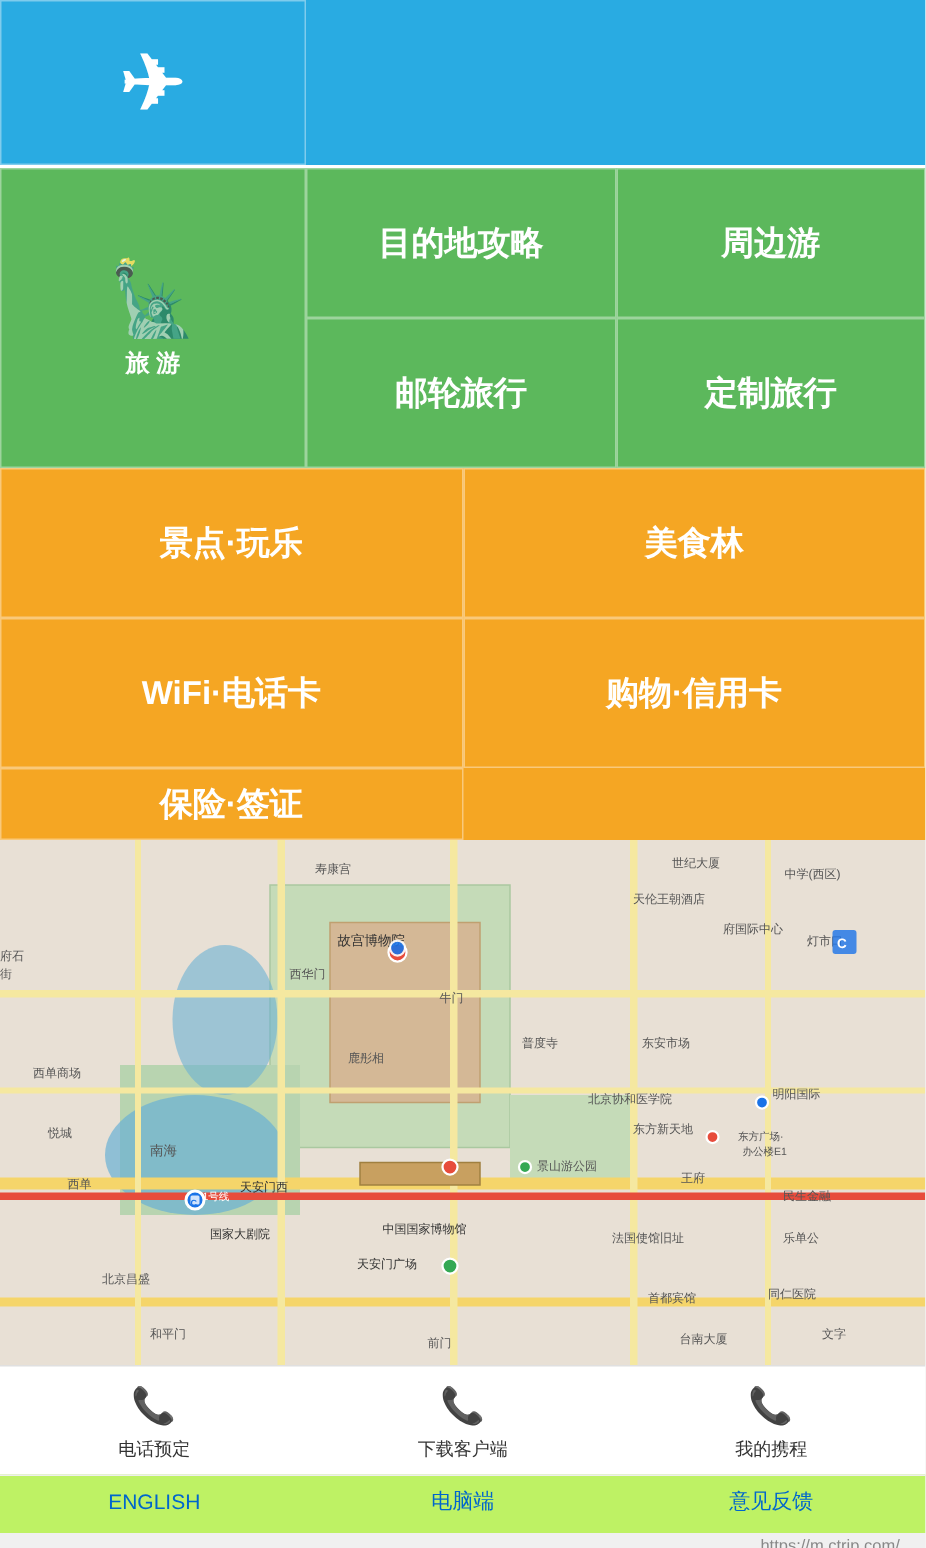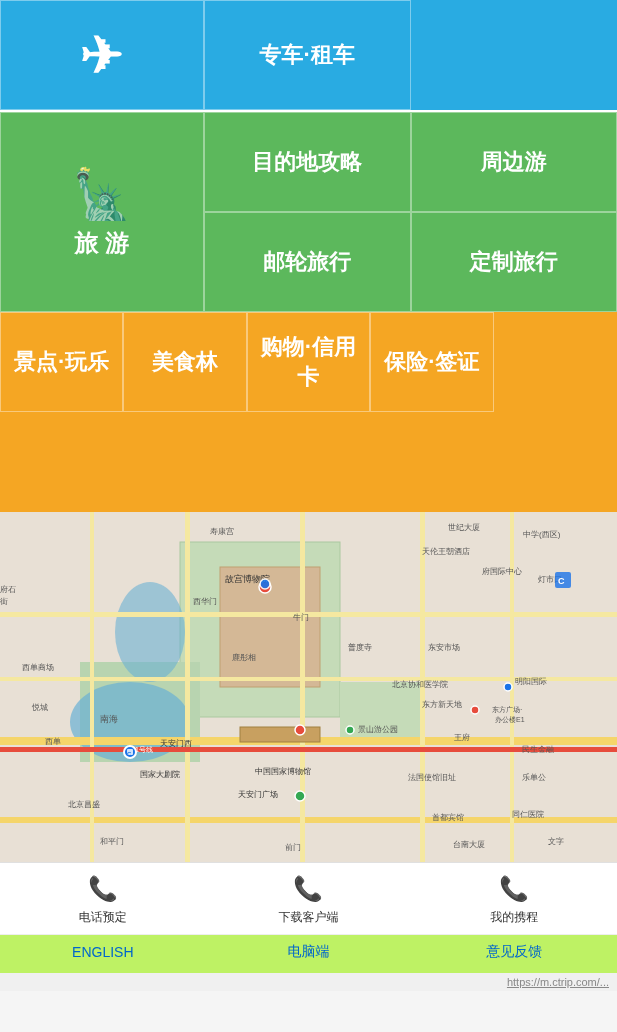--- a/index.html
+++ b/index.html
@@ -22,21 +22,21 @@
     
     .green-section {
       background: #5cb85c;
       grid-template-columns: 204px 1fr 1fr;
       grid-template-rows: 100px 100px;
     }
 
     
     .orange-section {
       background: #f5a623;
-      grid-template-columns: 1fr 1fr 1fr 1fr 1fr;
+      grid-template-columns: 1fr 1fr;
       grid-template-rows: 100px 100px;
     }
 
     .grid-cell {
       display: flex;
       align-items: center;
       justify-content: center;
       border: 1px solid rgba(255,255,255,0.4);
       font-size: 22px;
       font-weight: bold;
@@ -136,29 +136,26 @@
       grid-row: span 2;
     }
   </style>
 </head>
 <body>
 
 <div class="grid-section blue-section">
   <div class="grid-cell icon-cell">
     <span class="airplane-icon">✈</span>
   </div>
-  <div class="grid-cell">
-    <span>专车·租车</span>
-  </div>
 </div>
 
 <div class="grid-section green-section">
   <div class="grid-cell icon-cell span-rows" style="grid-row: span 2;">
     <span class="statue-icon">🗽</span>
-    <span style="font-size:24px;margin-top:4px;">旅 游</span>
+    <span style="font-size:16px;margin-top:4px;">旅 游</span>
   </div>
   <div class="grid-cell">
     <span>目的地攻略</span>
   </div>
   <div class="grid-cell">
     <span>周边游</span>
   </div>
   <div class="grid-cell">
     <span>邮轮旅行</span>
   </div>
@@ -166,20 +163,23 @@
     <span>定制旅行</span>
   </div>
 </div>
 
 <div class="grid-section orange-section">
   <div class="grid-cell">
     <span>景点·玩乐</span>
   </div>
   <div class="grid-cell">
     <span>美食林</span>
+  </div>
+  <div class="grid-cell">
+    <span>WiFi·电话卡</span>
   </div>
   <div class="grid-cell">
     <span>购物·信用卡</span>
   </div>
   <div class="grid-cell">
     <span>保险·签证</span>
   </div>
 </div>
 
 <div class="map-container">

